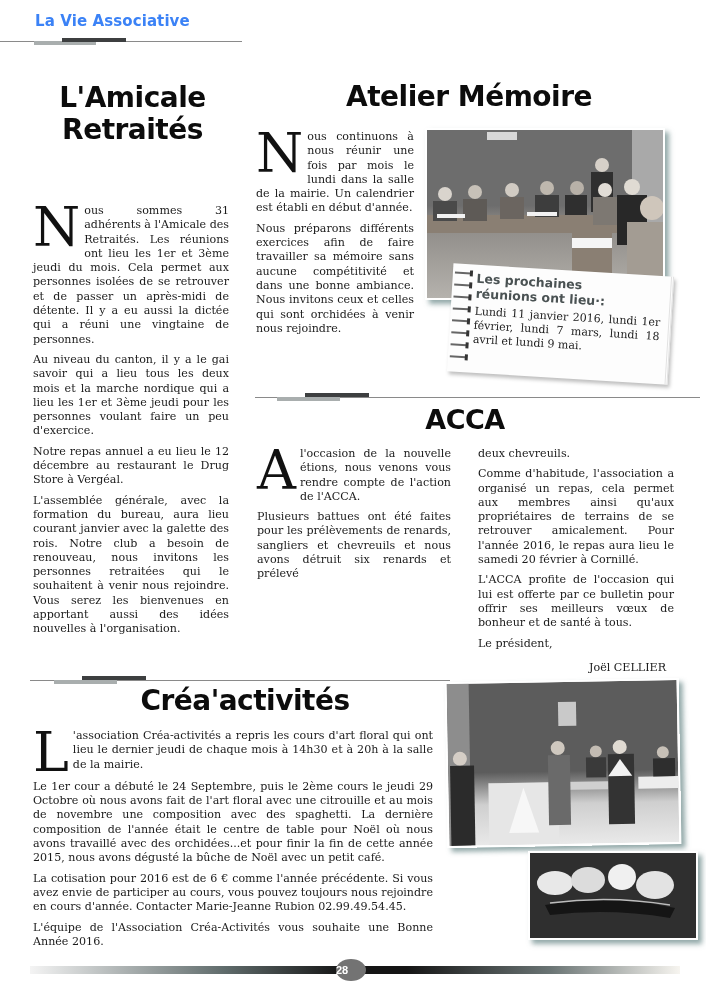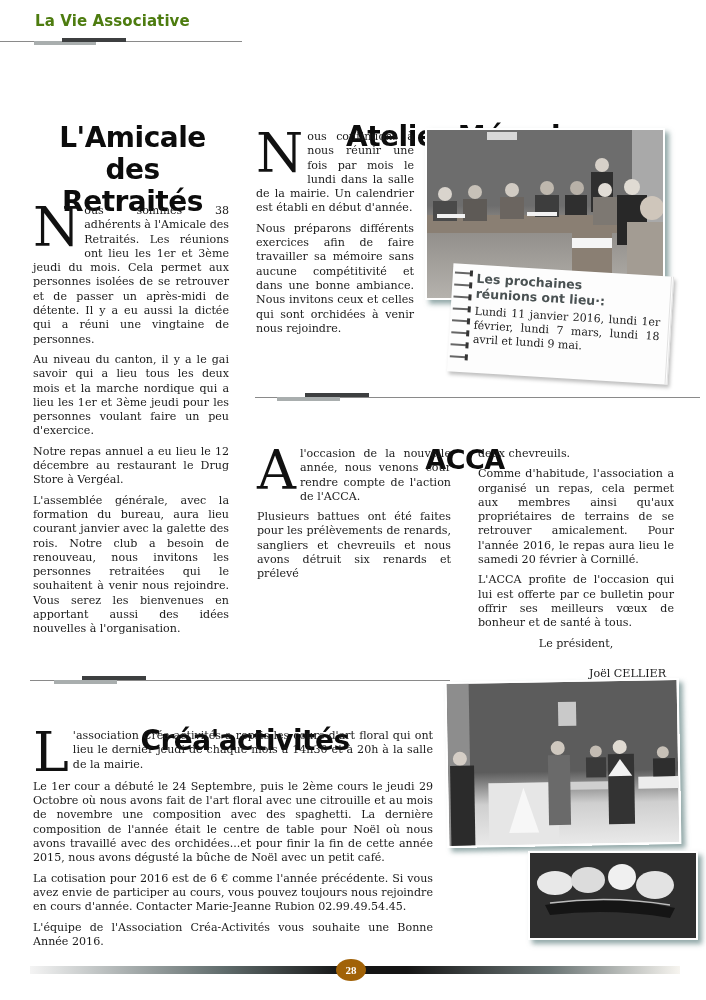--- a/index.html
+++ b/index.html
@@ -3,29 +3,29 @@
 <meta charset="utf-8">
 <style>
   html, body { margin:0; padding:0; }
   body {
     width:706px; height:1000px; background:#ffffff; position:relative; overflow:hidden;
     font-family:"DejaVu Serif", serif; color:#1a1a1a;
   }
   .abs { position:absolute; }
   .header-title {
     left:35px; top:12px; font-family:"DejaVu Sans", sans-serif; font-weight:bold;
-    font-size:15px; color:#4d7c0f; letter-spacing:0.1px;
+    font-size:15px; color:#3b82f6; letter-spacing:0.1px;
   }
   .rule { height:1px; background:#8a8a8a; }
   .bar-dark { height:4px; background:#3d3f40; }
   .bar-light { height:4px; background:#a9aeae; }
 
   .heading {
     font-family:"DejaVu Sans", sans-serif; font-weight:bold; color:#0c0c0c;
-    text-align:center; letter-spacing:-0.5px;margin-top:40px;
+    text-align:center; letter-spacing:-0.5px;
   }
   .body-text {
     font-size:11.1px; line-height:14.3px; text-align:justify;
   }
   .body-text p { margin:0 0 6px 0; }
   .dropcap {
     float:left; font-size:54px; line-height:44px; margin:2px 4px 0 0;
     font-family:"DejaVu Serif", serif; color:#111;
   }
   .photo {
@@ -43,40 +43,39 @@
   .note-body {
     font-size:11px; line-height:14px; margin:4px 8px 6px 24px; text-align:justify;
   }
   .spiral { position:absolute; left:2px; width:16px; height:2px; background:#666; }
   .spiral::after { content:""; position:absolute; right:-2px; top:-2px; width:3px; height:6px; background:#333; }
   .footer-bar {
     height:8px; top:966px; left:30px; width:650px;
     background: linear-gradient(to right, #f4f4f4 0%, #5f6b6b 30%, #151515 48%, #151515 58%, #6a7474 80%, #f7f5f0 100%);
   }
   .page-num {
-    left:336px; top:959px; width:30px; height:22px; border-radius:50%; background:#a16207;
-    color:#fff; font-weight:bold; font-size:11px; text-align:center; line-height:22px;
-    font-family:Liberation Serif, serif;
+    left:336px; top:959px; width:30px; height:22px; border-radius:50%; background:#737373;
+    color:#fff; font-weight:bold; font-size:11px; line-height:22px;
+    font-family:Liberation Sans, sans-serif;
   }
 </style>
 </head>
 <body>
 
 <div class="abs header-title">La Vie Associative</div>
 <div class="abs rule" style="left:0; top:41px; width:242px;"></div>
 <div class="abs bar-light" style="left:34px; top:41px; width:62px;"></div>
 <div class="abs bar-dark" style="left:62px; top:38px; width:64px;"></div>
 
 <div class="abs heading" style="left:30px; top:82px; width:205px; font-size:28px; line-height:32px;">
   <div>L'Amicale</div>
-  <div>des</div>
   <div>Retraités</div>
 </div>
 <div class="abs body-text" style="left:33px; top:204px; width:196px;">
-  <p><span class="dropcap">N</span><span>ous sommes 38 adhérents à l'Amicale des Retraités. Les réunions ont lieu les 1er et 3ème jeudi du mois. Cela permet aux personnes isolées de se retrouver et de passer un après-midi de détente. Il y a eu aussi la dictée qui a réuni une vingtaine de personnes.</span></p>
+  <p><span class="dropcap">N</span><span>ous sommes 31 adhérents à l'Amicale des Retraités. Les réunions ont lieu les 1er et 3ème jeudi du mois. Cela permet aux personnes isolées de se retrouver et de passer un après-midi de détente. Il y a eu aussi la dictée qui a réuni une vingtaine de personnes.</span></p>
   <p>Au niveau du canton, il y a le gai savoir qui a lieu tous les deux mois et la marche nordique qui a lieu les 1er et 3ème jeudi pour les personnes voulant faire un peu d'exercice.</p>
   <p>Notre repas annuel a eu lieu le 12 décembre au restaurant le Drug Store à Vergéal.</p>
   <p>L'assemblée générale, avec la formation du bureau, aura lieu courant janvier avec la galette des rois. Notre club a besoin de renouveau, nous invitons les personnes retraitées qui le souhaitent à venir nous rejoindre. Vous serez les bienvenues en apportant aussi des idées nouvelles à l'organisation.</p>
 </div>
 
 <div class="abs heading" style="left:304px; top:80px; width:330px; font-size:28px; line-height:34px;">Atelier Mémoire</div>
 <div class="abs body-text" style="left:256px; top:130px; width:158px;">
   <p><span class="dropcap">N</span><span>ous continuons à nous réunir une fois par mois le lundi dans la salle de la mairie. Un calendrier est établi en début d'année.</span></p>
   <p>Nous préparons différents exercices afin de faire travailler sa mémoire sans aucune compétitivité et dans une bonne ambiance. Nous invitons ceux et celles qui sont orchidées à venir nous rejoindre.</p>
 </div>
@@ -124,28 +123,28 @@
   </div>
   <div class="note-body">Lundi 11 janvier 2016, lundi 1er février, lundi 7 mars, lundi 18 avril et lundi 9 mai.</div>
 </div>
 
 <div class="abs rule" style="left:255px; top:397px; width:445px;"></div>
 <div class="abs bar-light" style="left:277px; top:397px; width:63px;"></div>
 <div class="abs bar-dark" style="left:305px; top:393px; width:64px;"></div>
 
 <div class="abs heading" style="left:390px; top:404px; width:150px; font-size:27px; line-height:32px;">ACCA</div>
 <div class="abs body-text" style="left:257px; top:447px; width:194px;">
-  <p><span class="dropcap">A</span><span>l'occasion de la nouvelle année, nous venons cour rendre compte de l'action de l'ACCA.</span></p>
+  <p><span class="dropcap">A</span><span>l'occasion de la nouvelle étions, nous venons vous rendre compte de l'action de l'ACCA.</span></p>
   <p>Plusieurs battues ont été faites pour les prélèvements de renards, sangliers et chevreuils et nous avons détruit six renards et prélevé</p>
 </div>
 <div class="abs body-text" style="left:478px; top:447px; width:196px;">
   <p>deux chevreuils.</p>
   <p>Comme d'habitude, l'association a organisé un repas, cela permet aux membres ainsi qu'aux propriétaires de terrains de se retrouver amicalement. Pour l'année 2016, le repas aura lieu le samedi 20 février à Cornillé.</p>
   <p>L'ACCA profite de l'occasion qui lui est offerte par ce bulletin pour offrir ses meilleurs vœux de bonheur et de santé à tous.</p>
-  <p style="text-align:center; margin:4px 0 16px 0;">Le président,</p>
+  <p style="text-align:left; margin:4px 0 10px 0;">Le président,</p>
   <p style="text-align:right; margin:8px;">Joël CELLIER</p>
 </div>
 
 <div class="abs rule" style="left:30px; top:680px; width:420px;"></div>
 <div class="abs bar-light" style="left:54px; top:680px; width:63px;"></div>
 <div class="abs bar-dark" style="left:82px; top:676px; width:64px;"></div>
 
 <div class="abs heading" style="left:120px; top:684px; width:250px; font-size:28px; line-height:34px;">Créa'activités</div>
 <div class="abs body-text" style="left:33px; top:729px; width:400px;">
   <p style="margin-bottom:8px;"><span class="dropcap">L</span><span>'association Créa-activités a repris les cours d'art floral qui ont lieu le dernier jeudi de chaque mois à 14h30 et à 20h à la salle de la mairie.</span></p>

